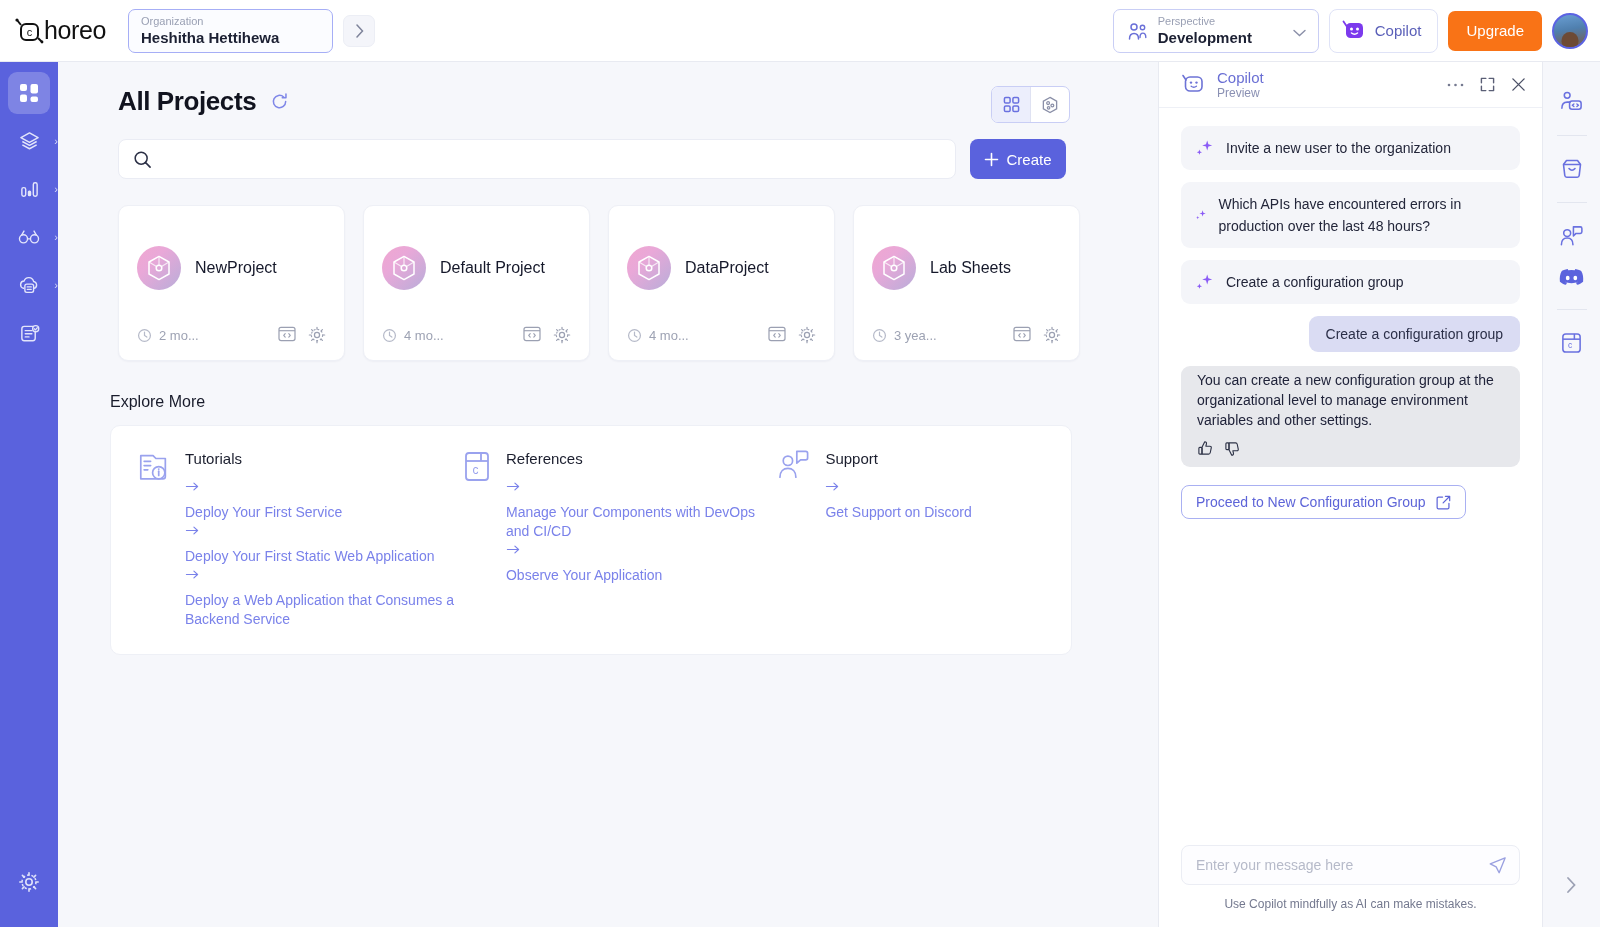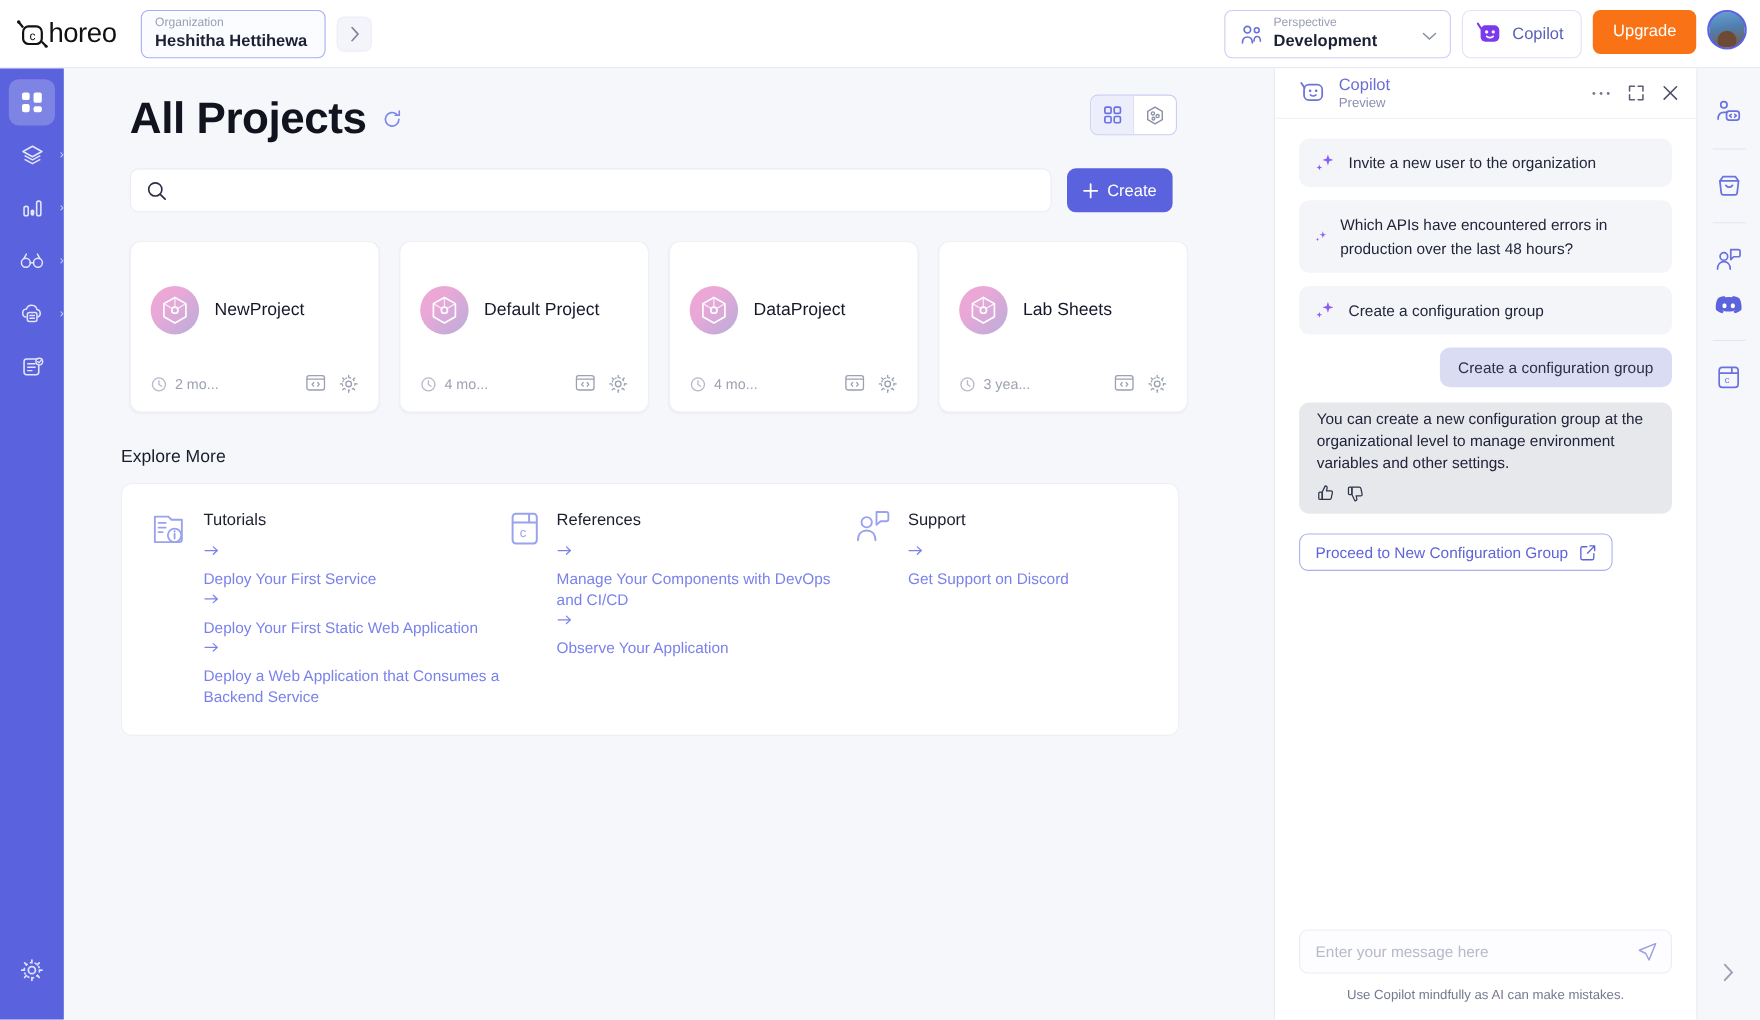--- a/index.html
+++ b/index.html
@@ -13,36 +13,36 @@
   
   .header {
     position: absolute; top: 0; left: 0; width: 1600px; height: 62px;
     background: #ffffff; border-bottom: 1px solid #e8eaf1;
     display: flex; align-items: center; z-index: 30;
   }
   .logo { display: flex; align-items: center; margin-left: 14px; width: 96px; }
   .logo-text { font-size: 25px; letter-spacing: -0.4px; color: #111; font-weight: 400; text-align: right; }
 
   .org-select {
-    margin-left: 18px; width: 168px; height: 44px;
+    margin-left: 18px; width: 205px; height: 44px;
     border: 1.5px solid #a6aef6; border-radius: 7px; background: #fbfcff;
     padding: 4px 10px 0 12px; position: relative; cursor: pointer;
   }
   .sel-label { font-size: 11px; color: #9aa0b4; line-height: 14px; }
   .sel-value { font-size: 15px; color: #1c2033; font-weight: 700; line-height: 20px; }
   .sel-chev { position: absolute; right: 12px; top: 19px; }
 
   .org-next {
     margin-left: 10px; width: 32px; height: 32px; border-radius: 7px;
     background: #f4f5fa; border: 1px solid #eceef5;
     display: flex; align-items: center; justify-content: center; cursor: pointer;
   }
 
   .header-right {
-    margin-left: auto; display: flex; align-items: flex-start; gap: 10px; margin-right: 12px;
+    margin-left: auto; display: flex; align-items: center; gap: 10px; margin-right: 12px;
   }
   .persp-select {
     width: 206px; height: 44px; border: 1.5px solid #c9cef5; border-radius: 7px;
     background: #fff; padding: 4px 10px 0 44px; position: relative; cursor: pointer;
   }
   .persp-icon { position: absolute; left: 13px; top: 12px; }
   .copilot-btn {
     height: 44px; padding: 0 16px 0 12px; border: 1.5px solid #dfe3f7; border-radius: 8px;
     background: #fff; display: flex; align-items: center; gap: 9px; cursor: pointer;
   }
@@ -74,21 +74,21 @@
   .rail-item.active { background: rgba(255,255,255,0.22); }
   .rail-chev { position: absolute; right: -8px; top: 15px; color: #d5d8f7; font-size: 11px; }
   .rail-bottom { margin-top: auto; margin-bottom: 24px; }
 
   
   .main {
     position: absolute; left: 58px; top: 62px; width: 1082px; height: 865px;
     background: #f6f7fb; overflow: hidden;
   }
   .page-head { display: flex; align-items: center; margin: 24px 0 0 60px; }
-  .page-title { font-size: 40px; font-weight: 700; color: #11131f; letter-spacing: -0.4px; }
+  .page-title { font-size: 26px; font-weight: 700; color: #11131f; letter-spacing: -0.4px; }
   .refresh-btn { margin-left: 14px; cursor: pointer; display: flex; }
 
   .view-toggle {
     position: absolute; right: 70px; top: 24px; display: flex;
     border: 1.5px solid #c9cef5; border-radius: 7px; overflow: hidden; background: #fff;
   }
   .vt-btn {
     width: 38px; height: 35px; display: flex; align-items: center; justify-content: center; cursor: pointer;
   }
   .vt-btn.active { background: #eceefc; }

